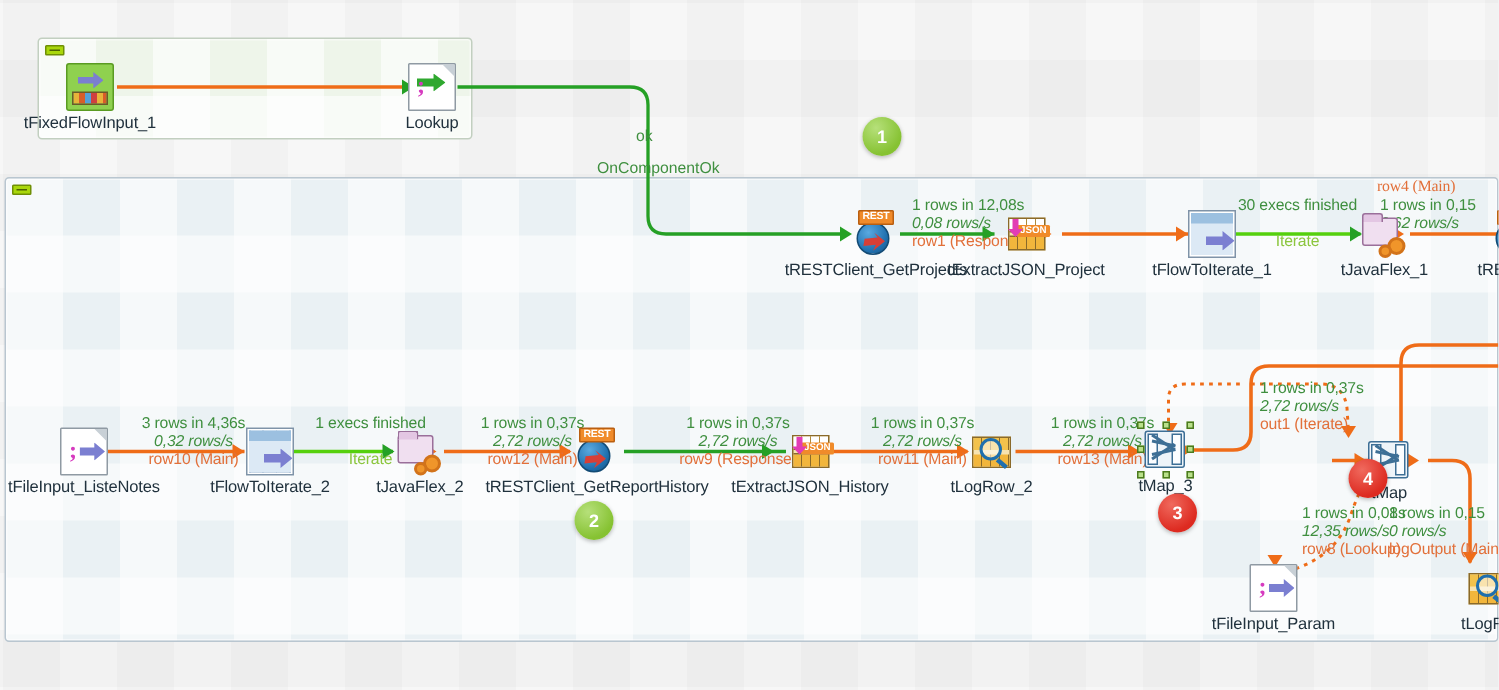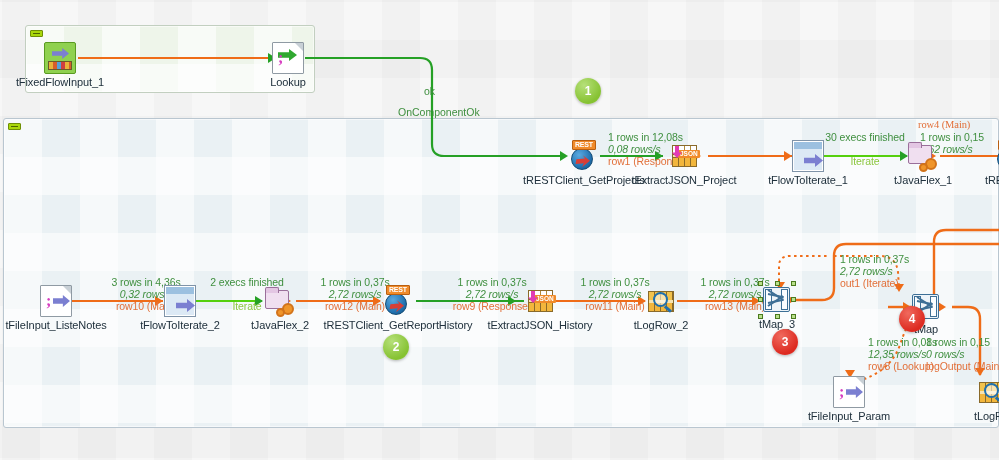--- a/index.html
+++ b/index.html
@@ -389,28 +389,28 @@
     <div class="l2" style="height:12px;"></div>
     <div style="color:#8cc63f;">Iterate</div>
   </div>
 
   <div class="lbl" style="left:920px; top:131px;">
     <div class="l1">1 rows in 0,15</div>
     <div class="l2">6,62 rows/s</div>
   </div>
   <div class="lbl orange-only" style="left:918px; top:119px;">row4 (Main)</div>
 
-  <div class="lbl center" style="left:86px; top:276px; width:120px;">
+  <div class="lbl center" style="left:69px; top:276px; width:120px;">
     <div class="l1">3 rows in 4,36s</div>
     <div class="l2">0,32 rows/s</div>
     <div class="l3">row10 (Main)</div>
   </div>
 
   <div class="lbl center" style="left:192px; top:276px; width:110px;">
-    <div class="l1">2 execs finished</div>
+    <div class="l1">1 execs finished</div>
     <div class="l2" style="height:12px;"></div>
     <div style="color:#8cc63f;">Iterate</div>
   </div>
 
   <div class="lbl center" style="left:300px; top:276px; width:110px;">
     <div class="l1">1 rows in 0,37s</div>
     <div class="l2">2,72 rows/s</div>
     <div class="l3">row12 (Main)</div>
   </div>
 

